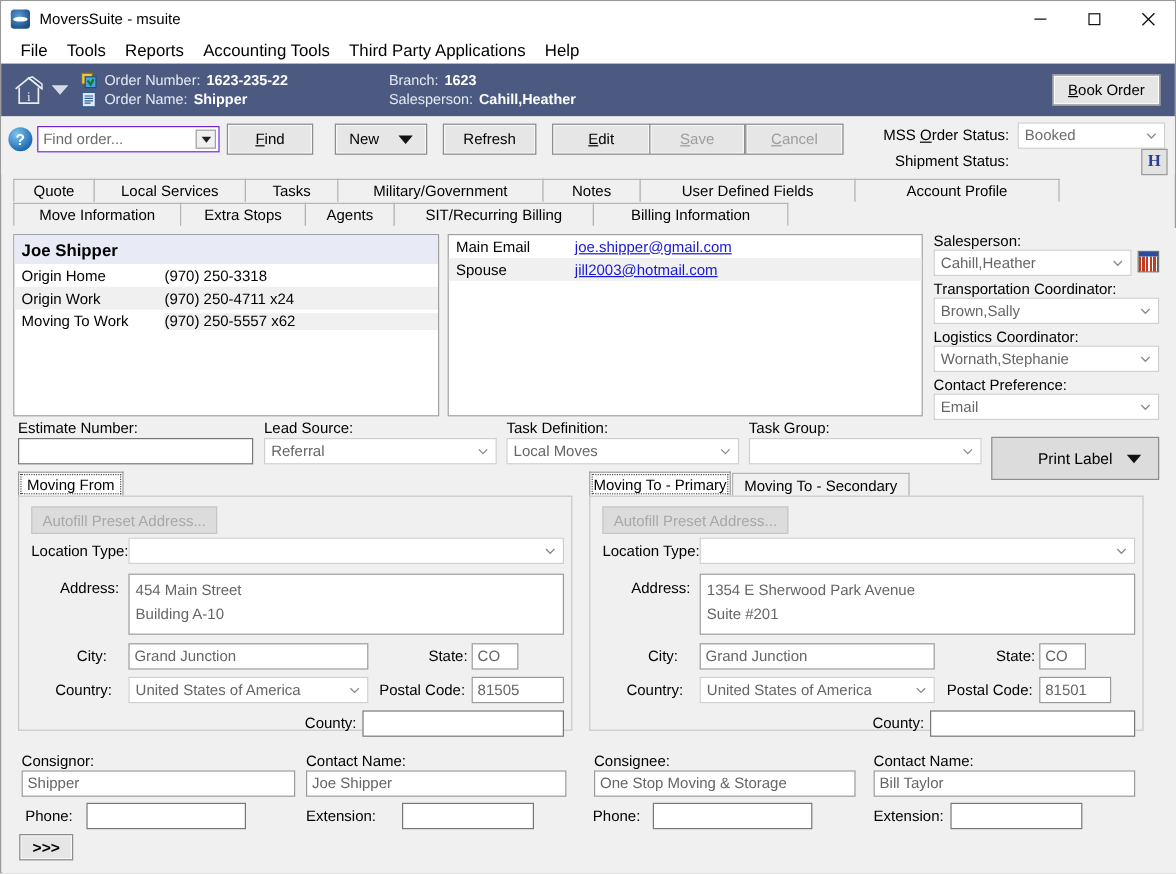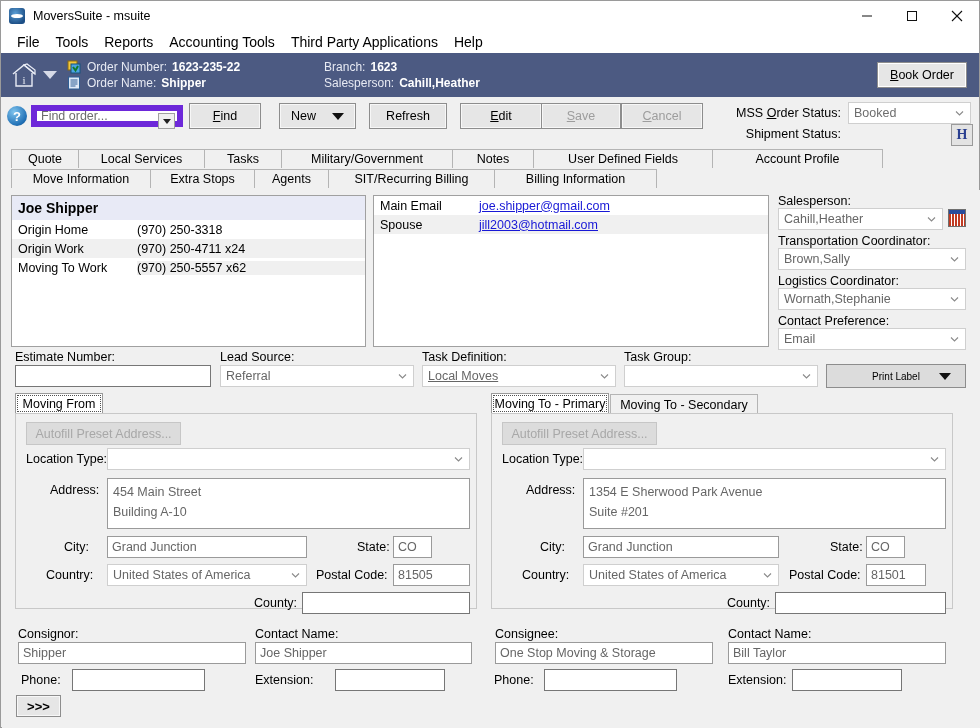--- a/index.html
+++ b/index.html
@@ -84,21 +84,21 @@
     flex:0 0 48px; height:48px; background:#f0f0f0;
     position:relative; padding:0;
   }
   .help-icon{
     position:absolute; left:6px; top:9px; width:20px; height:20px; border-radius:50%;
     background: radial-gradient(circle at 35% 30%, #7fc4ee 0%, #1f6fb5 70%, #0d3f6d 100%);
     color:#fff; font-weight:bold; font-size:13px;
     display:flex; align-items:center; justify-content:center;
   }
   .combo, .textbox {
-    background:#ffffff; border:6px solid #6d28d9; height:22px;
+    background:#ffffff; border:1px solid #6d28d9; height:22px;
     display:flex; align-items:center; font-size:12.5px; color:#6d6d6d;
     padding:0 4px; position:absolute;
   }
   .combo .arrowbtn{
     position:absolute; right:2px; top:2px; width:17px; height:16px;
     background:#f0f0f0; border:1px solid #a0a0a0;
     display:flex;align-items:center;justify-content:center;
   }
   .combo .arrowbtn i{
     width:0;height:0;border-left:4px solid transparent;border-right:4px solid transparent;
@@ -188,22 +188,22 @@
   .groupbox {
     position:absolute; border:1px solid #c8c8c8; background:transparent;
   }
   .btn-flat {
     position:absolute; background:#dcdcdc; border:1px solid #c6c6c6;
     font-size:12.5px; color:#a8a8a8; display:flex;align-items:center;justify-content:center;
     height:23px;
   }
   .printlabel {
     position:absolute; background:#dcdcdc; border:1px solid #8d8d8d;
-    font-size:10px; color:#000; display:flex; align-items:center; justify-content:center;
-    height:24px;
+    font-size:13px; color:#000; display:flex; align-items:center; justify-content:center;
+    height:36px;
   }
   .printlabel .dd{
     width:0;height:0;border-left:6px solid transparent;border-right:6px solid transparent;
     border-top:7px solid #111; position:absolute; right:14px; top:50%; margin-top:-3px;
   }
   .calbtn {
     position:absolute; width:18px; height:18px; border:1px solid #6f6f6f; background:#fff;
     overflow:hidden;
   }
   .calbtn .top { height:4px; background:#2b4c9b; }
@@ -464,21 +464,21 @@
     <div class="fcombo" style="left:218px; top:175px; width:194px;">
       <span>Referral</span>
       <span class="chev">
           <svg width="9" height="9" viewBox="0 0 9 9">
             <path d="M1 3 L4.5 6.5 L8 3" fill="none" stroke="#8a8a8a" stroke-width="1.1"></path>
           </svg>
         </span>
     </div>
 
     <div class="flabel" style="left:420px; top:160px;">Task Definition:</div>
-    <div class="fcombo" style="left:420px; top:175px; width:194px;text-decoration:underline;">
+    <div class="fcombo" style="left:420px; top:175px; width:194px;">
       <span>Local Moves</span>
       <span class="chev">
           <svg width="9" height="9" viewBox="0 0 9 9">
             <path d="M1 3 L4.5 6.5 L8 3" fill="none" stroke="#8a8a8a" stroke-width="1.1"></path>
           </svg>
         </span>
     </div>
 
     <div class="flabel" style="left:622px; top:160px;">Task Group:</div>
     <div class="fcombo" style="left:622px; top:175px; width:194px;">

